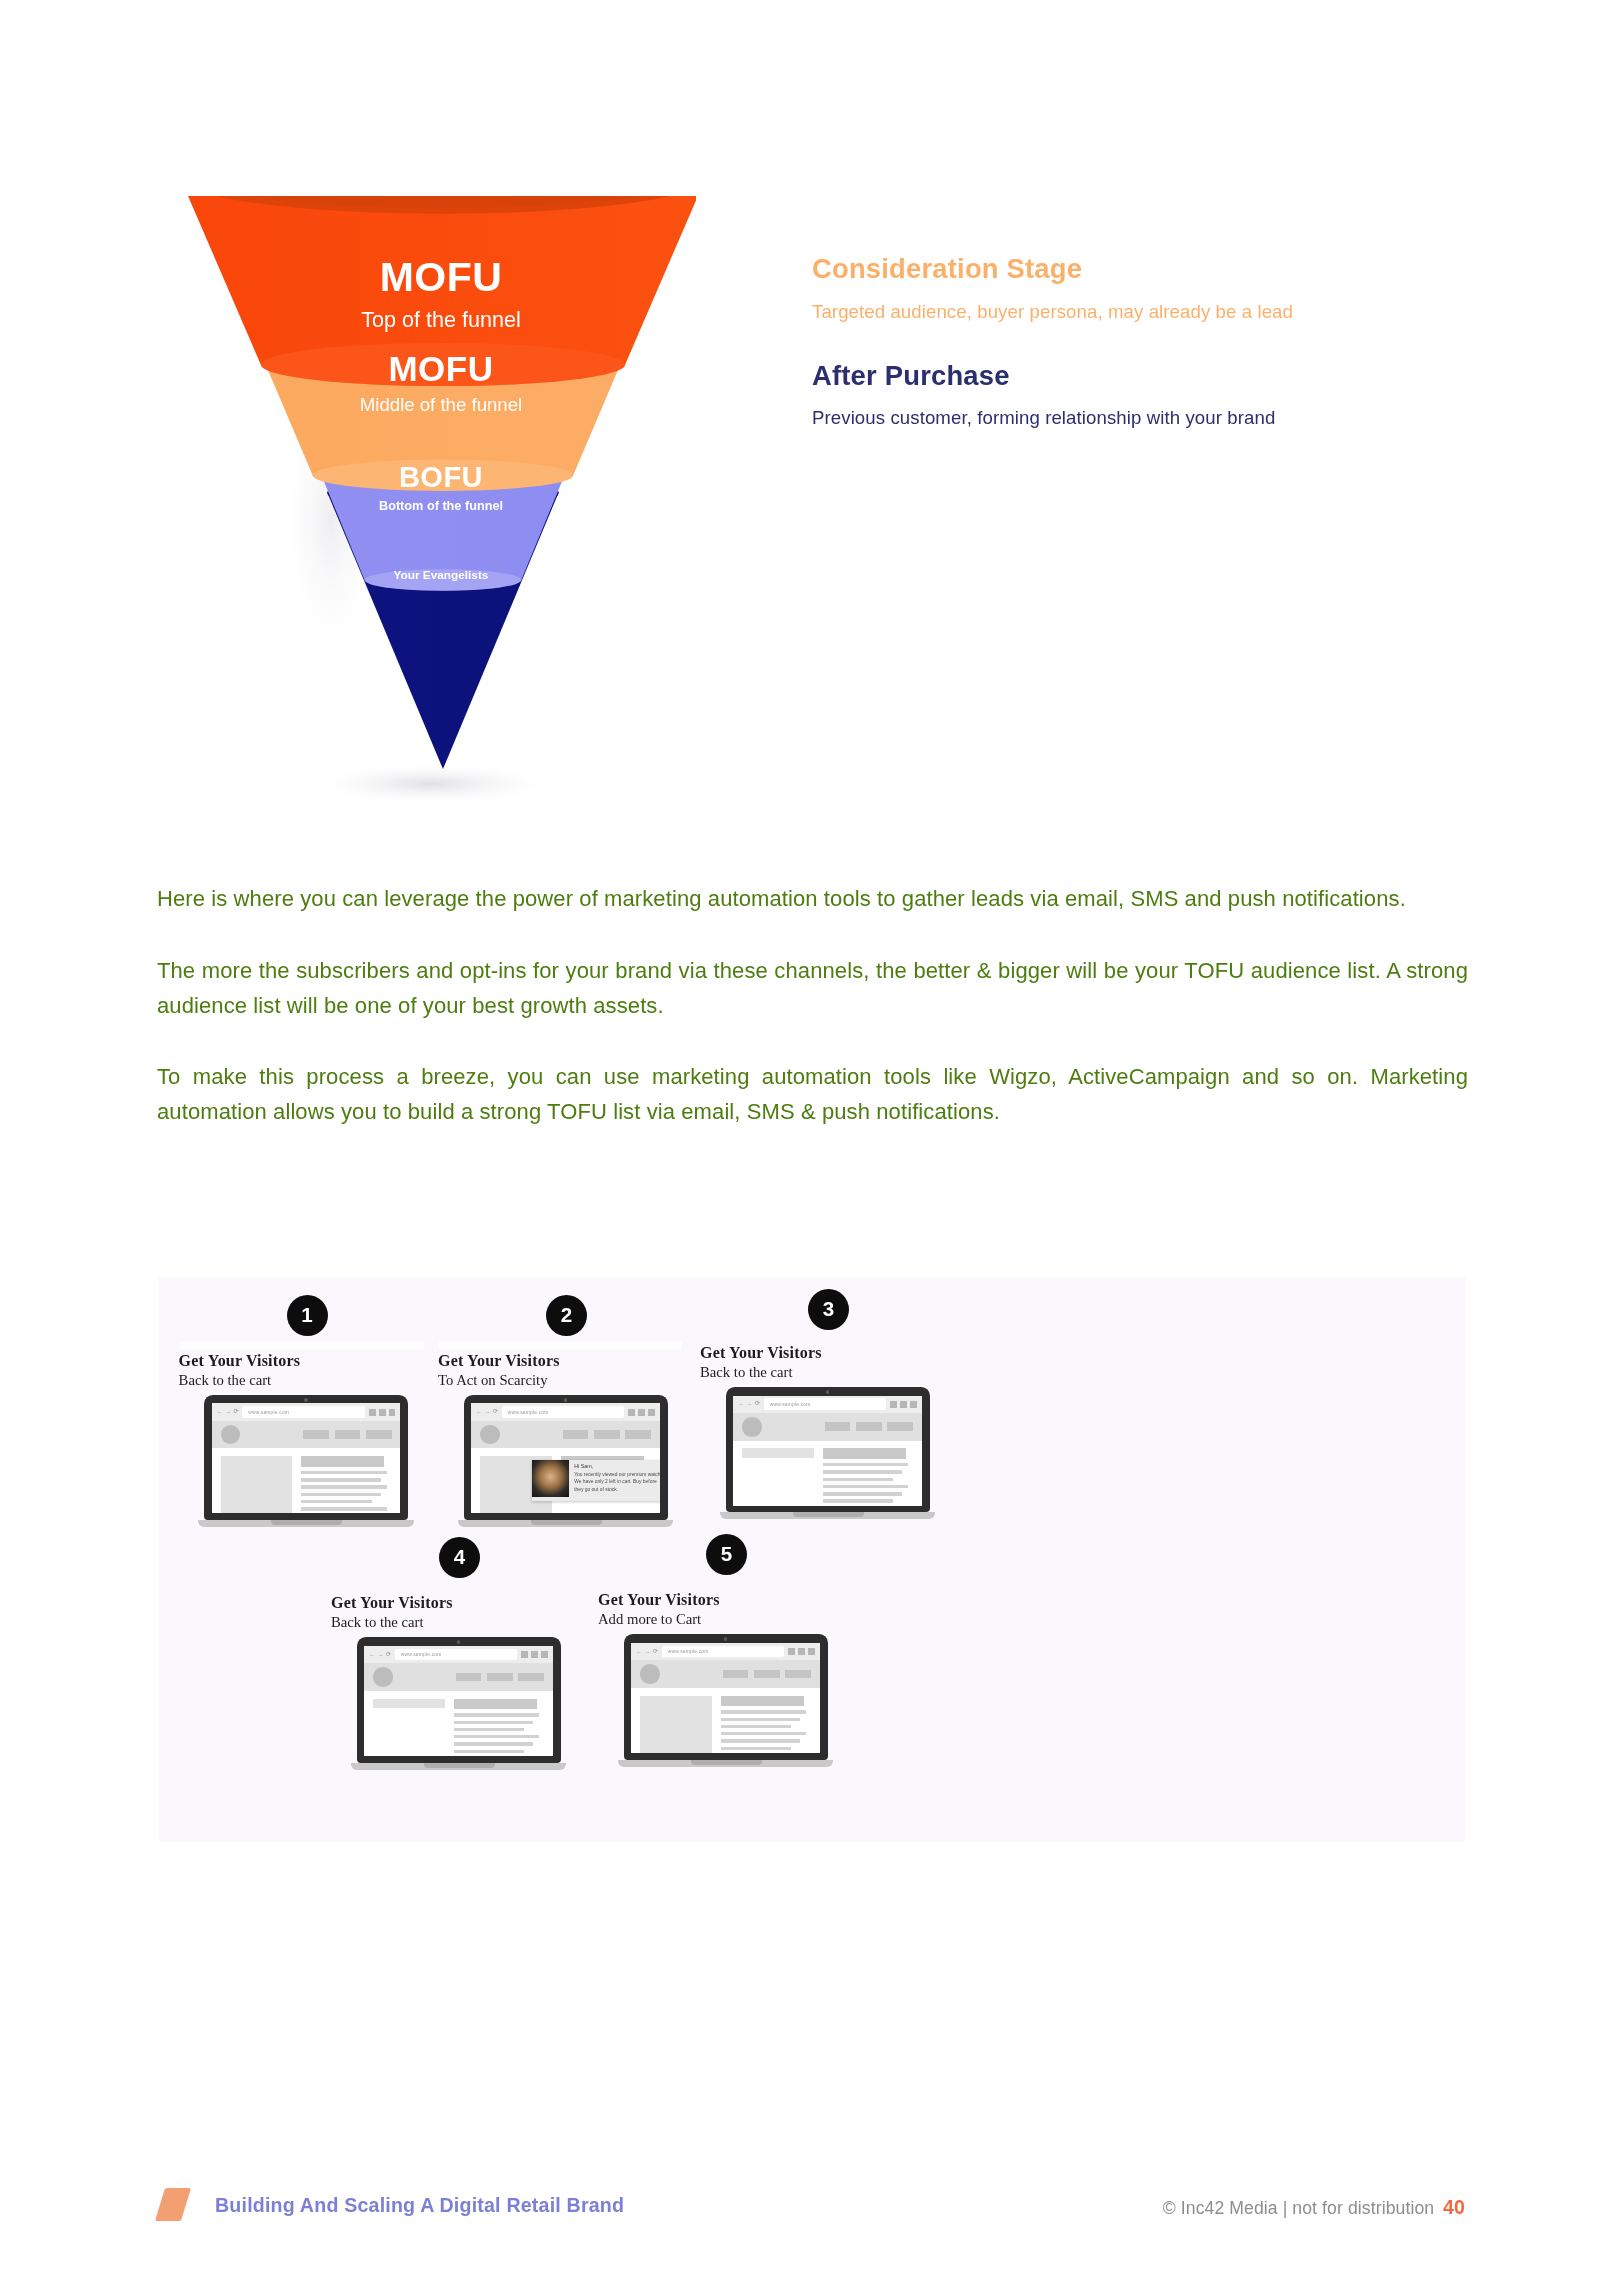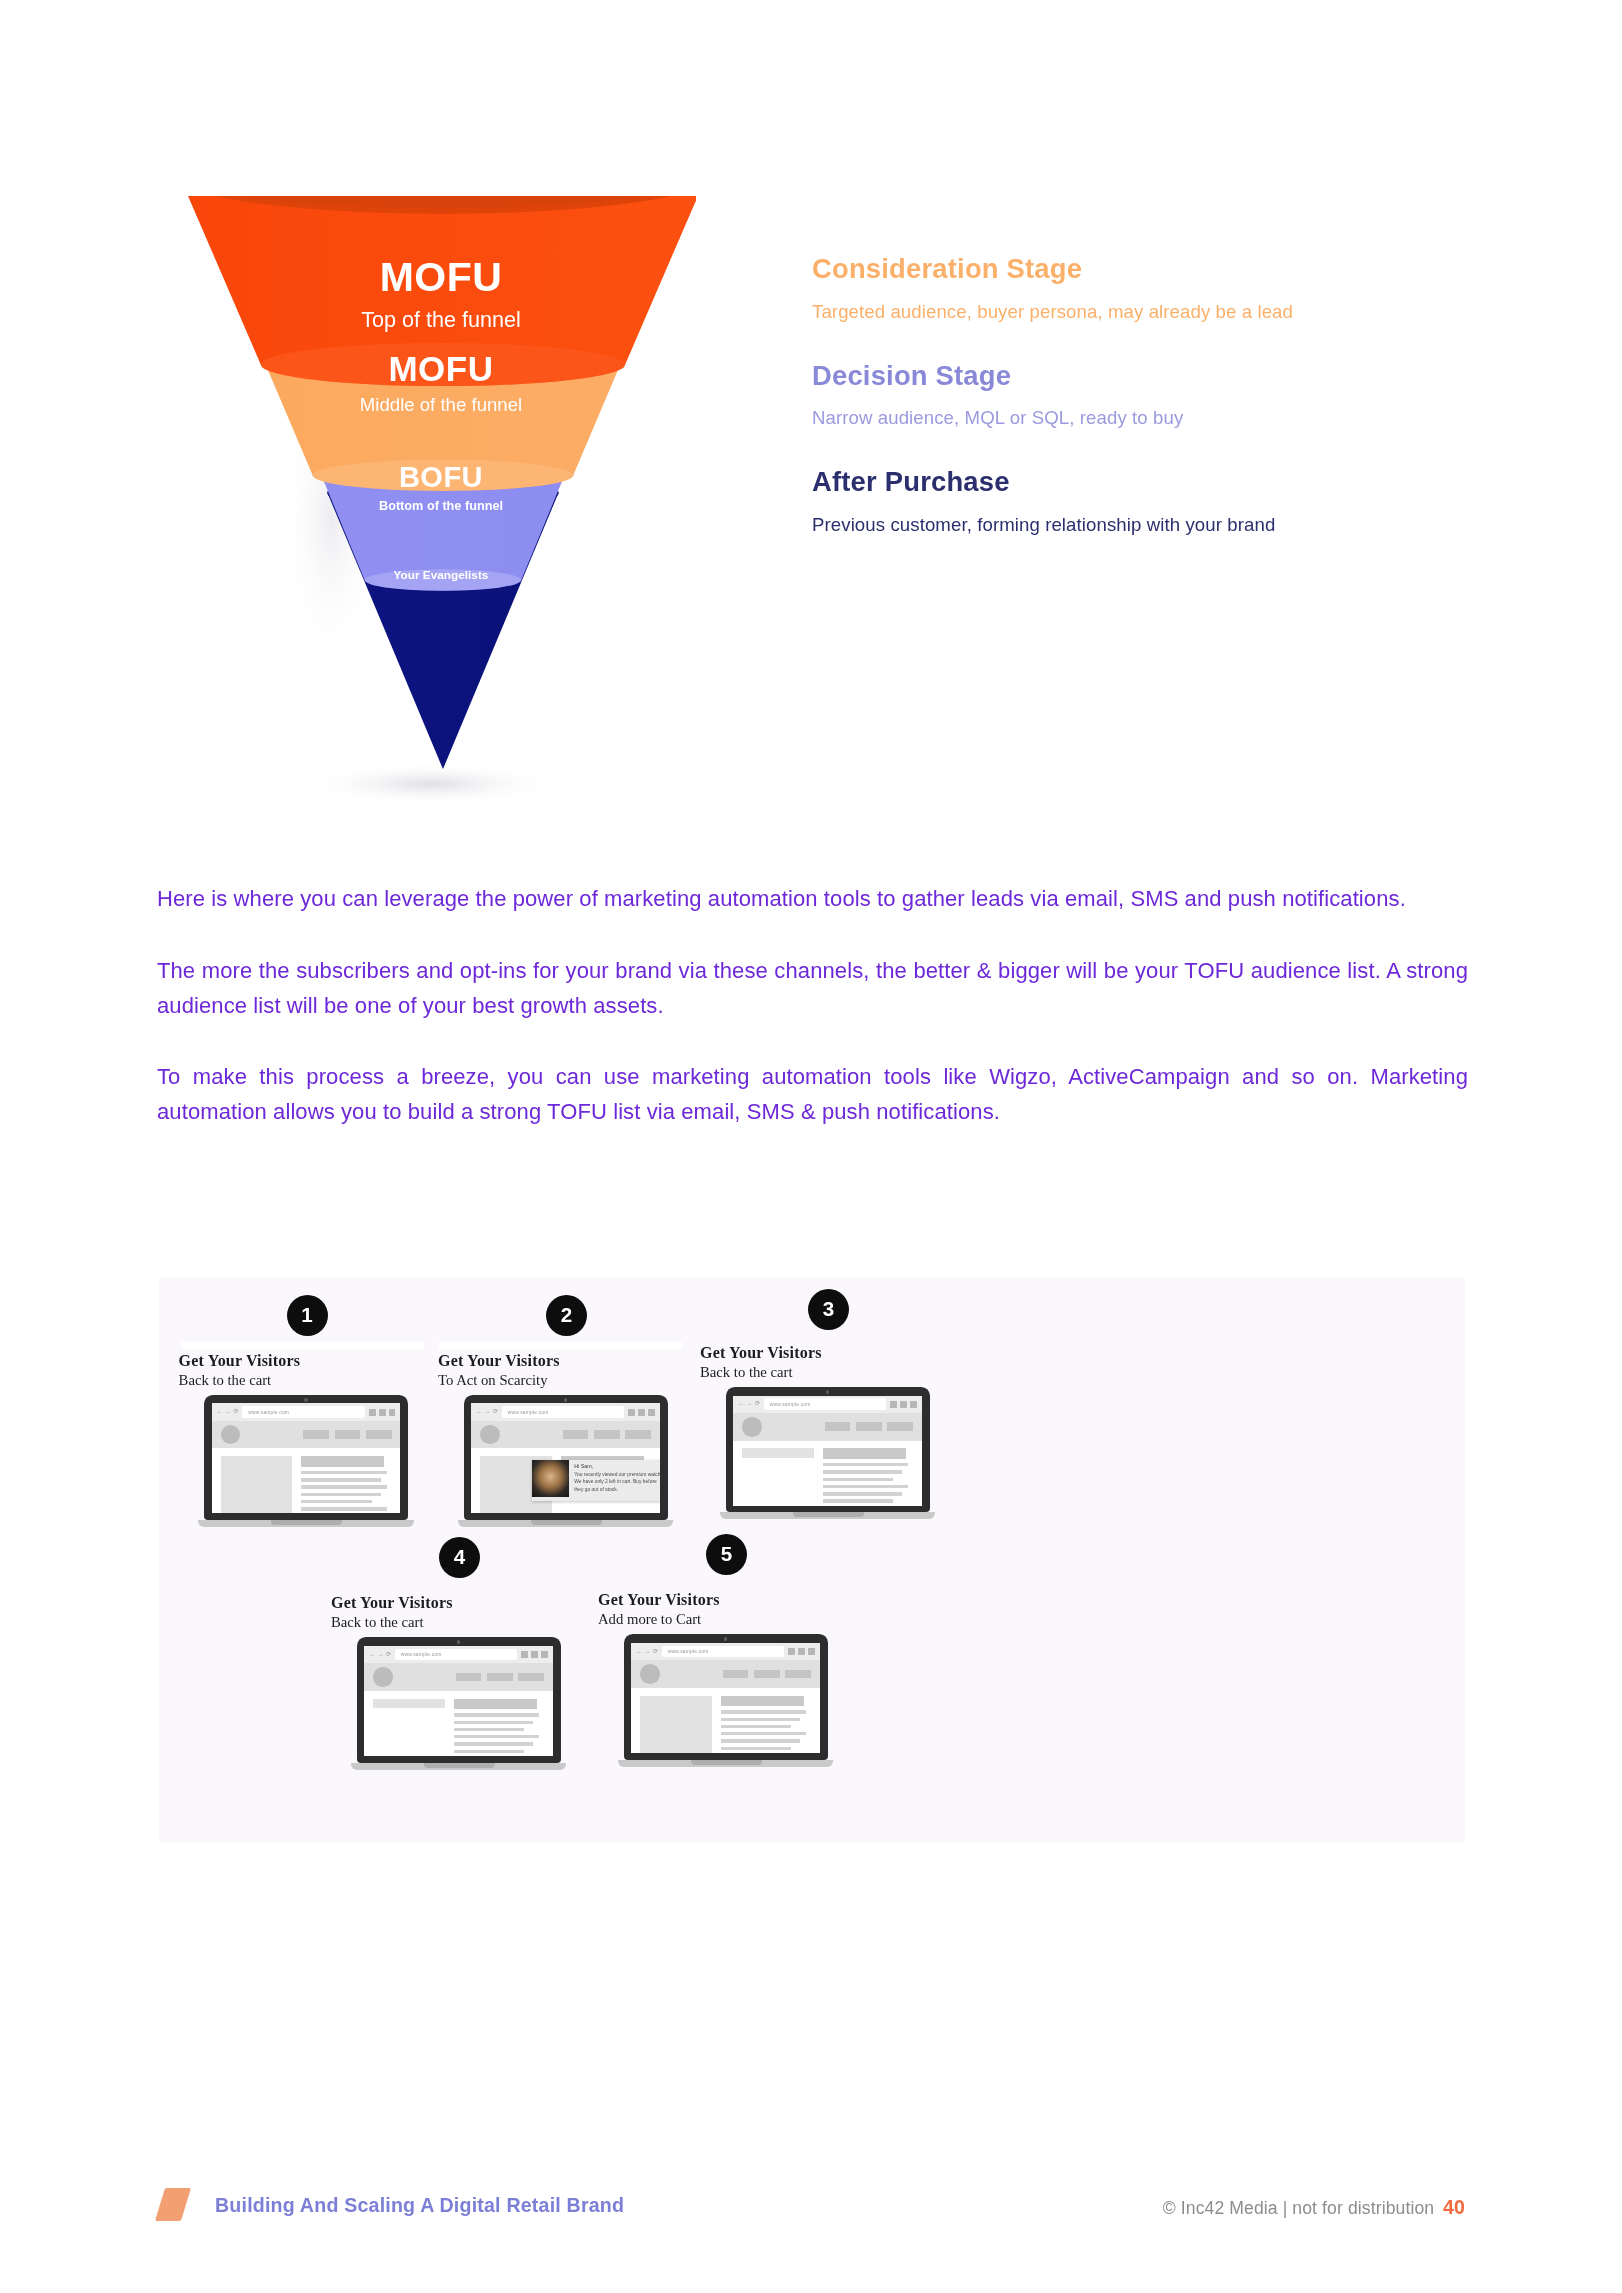--- a/index.html
+++ b/index.html
@@ -34,21 +34,21 @@
   .lbl-brand .f-sub { font-size:11.8px; font-weight:700; }
 
   
   .stages { position:absolute; left:812px; top:253px; width:686px; }
   .stage { margin-bottom:37px; }
   .stage:last-child { margin-bottom:0; }
   .stage-title { font-size:27.4px; font-weight:700; letter-spacing:0.2px; margin-bottom:15.7px; }
   .stage-desc  { font-size:18.6px; font-weight:400; letter-spacing:0.1px; }
 
   
-  .body-copy { position:absolute; left:157px; top:882px; width:1311px; color:#6d28d9; }
+  .body-copy { position:absolute; left:157px; top:882px; width:1311px; color:#4d7c0f; }
   .para { font-size:22px; line-height:1.58; text-align:justify; margin-bottom:37px;
           letter-spacing:0.1px; }
   .para:last-child { margin-bottom:0; }
 
   
   .panel { position:absolute; left:159px; top:1277px; width:1306px; height:565px;
            background:#faf8fd; }
 
   .card { position:absolute; }
   .badge { position:absolute; width:41px; height:41px; border-radius:50%;
@@ -192,24 +192,20 @@
       <div class="f-sub">Your Evangelists</div>
     </div>
   </div>
 
   <div class="stages">
     <div class="stage">
       <div class="stage-title" style="color: rgb(251, 176, 106);">Consideration Stage</div>
       <div class="stage-desc" style="color: rgb(251, 176, 106);">Targeted audience, buyer persona, may already be a lead</div>
     </div>
     <div class="stage">
-      <div class="stage-title" style="color: rgb(138, 137, 216);">Decision Stage</div>
-      <div class="stage-desc" style="color: rgb(155, 154, 222);">Narrow audience, MQL or SQL, ready to buy</div>
-    </div>
-    <div class="stage">
       <div class="stage-title" style="color: rgb(43, 47, 110);">After Purchase</div>
       <div class="stage-desc" style="color: rgb(43, 47, 110);">Previous customer, forming relationship with your brand</div>
     </div>
   </div>
 
   <div class="body-copy">
     <p class="para">Here is where you can leverage the power of marketing automation tools to gather leads via email, SMS and push notifications.</p>
     <p class="para">The more the subscribers and opt-ins for your brand via these channels, the better &amp; bigger will be your TOFU audience list. A strong audience list will be one of your best growth assets.</p>
     <p class="para">To make this process a breeze, you can use marketing automation tools like Wigzo, ActiveCampaign and so on. Marketing automation allows you to build a strong TOFU list via email, SMS &amp; push notifications.</p>
   </div>

